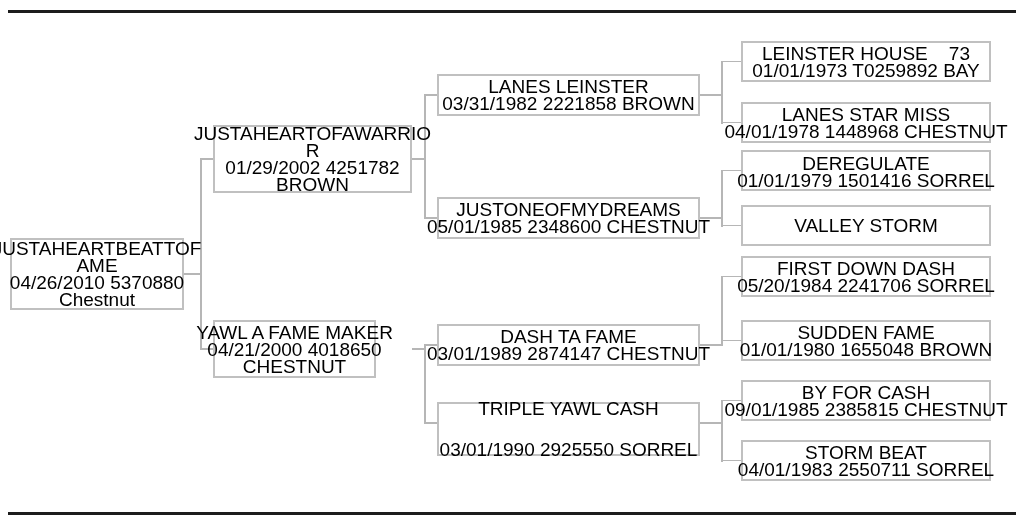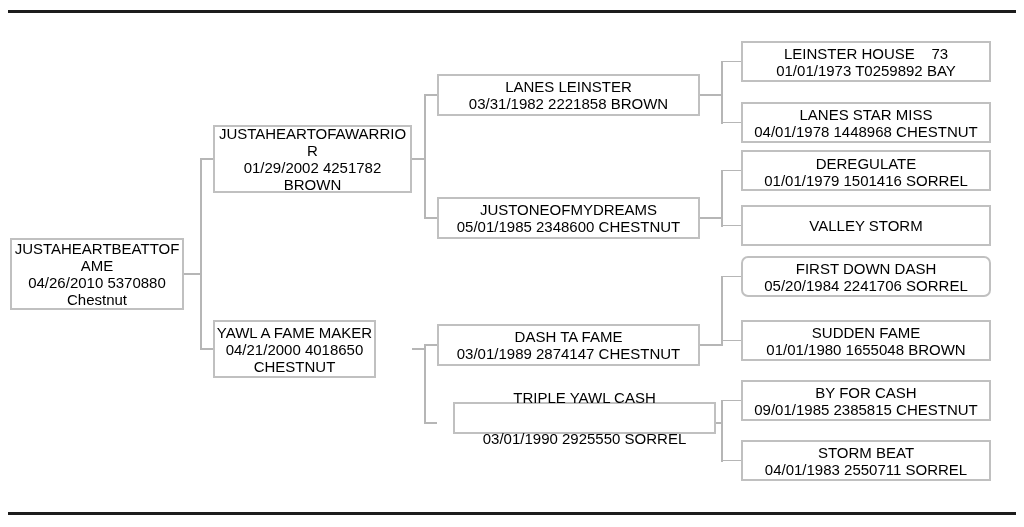--- a/index.html
+++ b/index.html
@@ -24,21 +24,21 @@
   .node {
     position: absolute;
     box-sizing: border-box;
     border: 2px solid #c0c0c0;
     background: #ffffff;
     display: flex;
     flex-direction: column;
     justify-content: center;
     align-items: center;
     text-align: center;
-    font-size: 15px;
+    font-size: 19px;
     line-height: 17px;
     z-index: 2;
   }
   .ln { white-space: pre; }
   .wire {
     position: absolute;
     background: #b6b6b6;
     z-index: 1;
   }
 </style>
@@ -101,40 +101,40 @@
         <div class="ln">03/31/1982 2221858 BROWN</div>
       </div>
       <div class="node" style="left: 437px; top: 197px; width: 263px; height: 42px; border-color: rgb(192, 192, 192); color: rgb(0, 0, 0);">
         <div class="ln">JUSTONEOFMYDREAMS</div>
         <div class="ln">05/01/1985 2348600 CHESTNUT</div>
       </div>
       <div class="node" style="left: 437px; top: 324px; width: 263px; height: 42px; border-color: rgb(192, 192, 192); color: rgb(0, 0, 0);">
         <div class="ln">DASH TA FAME</div>
         <div class="ln">03/01/1989 2874147 CHESTNUT</div>
       </div>
-      <div class="node" style="left: 453px; top: 402px; width: 263px; height: 32px; border-color: rgb(192, 192, 192); color: rgb(0, 0, 0); gap: 24px;">
+      <div class="node" style="left: 437px; top: 402px; width: 263px; height: 54px; border-color: rgb(192, 192, 192); color: rgb(0, 0, 0); gap: 24px;">
         <div class="ln">TRIPLE YAWL CASH</div>
         <div class="ln">03/01/1990 2925550 SORREL</div>
       </div>
       <div class="node" style="left: 741px; top: 41px; width: 250px; height: 41px; border-color: rgb(192, 192, 192); color: rgb(0, 0, 0);">
         <div class="ln">LEINSTER HOUSE    73</div>
         <div class="ln">01/01/1973 T0259892 BAY</div>
       </div>
       <div class="node" style="left: 741px; top: 102px; width: 250px; height: 41px; border-color: rgb(192, 192, 192); color: rgb(0, 0, 0);">
         <div class="ln">LANES STAR MISS</div>
         <div class="ln">04/01/1978 1448968 CHESTNUT</div>
       </div>
       <div class="node" style="left: 741px; top: 150px; width: 250px; height: 41px; border-color: rgb(192, 192, 192); color: rgb(0, 0, 0); justify-content: flex-end;">
         <div class="ln">DEREGULATE</div>
         <div class="ln">01/01/1979 1501416 SORREL</div>
       </div>
       <div class="node" style="left: 741px; top: 205px; width: 250px; height: 41px; border-color: rgb(192, 192, 192); color: rgb(0, 0, 0);">
         <div class="ln">VALLEY STORM</div>
       </div>
-      <div class="node" style="left: 741px; top: 256px; width: 250px; height: 41px; border-color: rgb(192, 192, 192); color: rgb(0, 0, 0); border-radius: 7px;">
+      <div class="node" style="left: 741px; top: 256px; width: 250px; height: 41px; border-color: rgb(192, 192, 192); color: rgb(0, 0, 0);">
         <div class="ln">FIRST DOWN DASH</div>
         <div class="ln">05/20/1984 2241706 SORREL</div>
       </div>
       <div class="node" style="left: 741px; top: 320px; width: 250px; height: 41px; border-color: rgb(192, 192, 192); color: rgb(0, 0, 0);">
         <div class="ln">SUDDEN FAME</div>
         <div class="ln">01/01/1980 1655048 BROWN</div>
       </div>
       <div class="node" style="left: 741px; top: 380px; width: 250px; height: 41px; border-color: rgb(192, 192, 192); color: rgb(0, 0, 0);">
         <div class="ln">BY FOR CASH</div>
         <div class="ln">09/01/1985 2385815 CHESTNUT</div>

